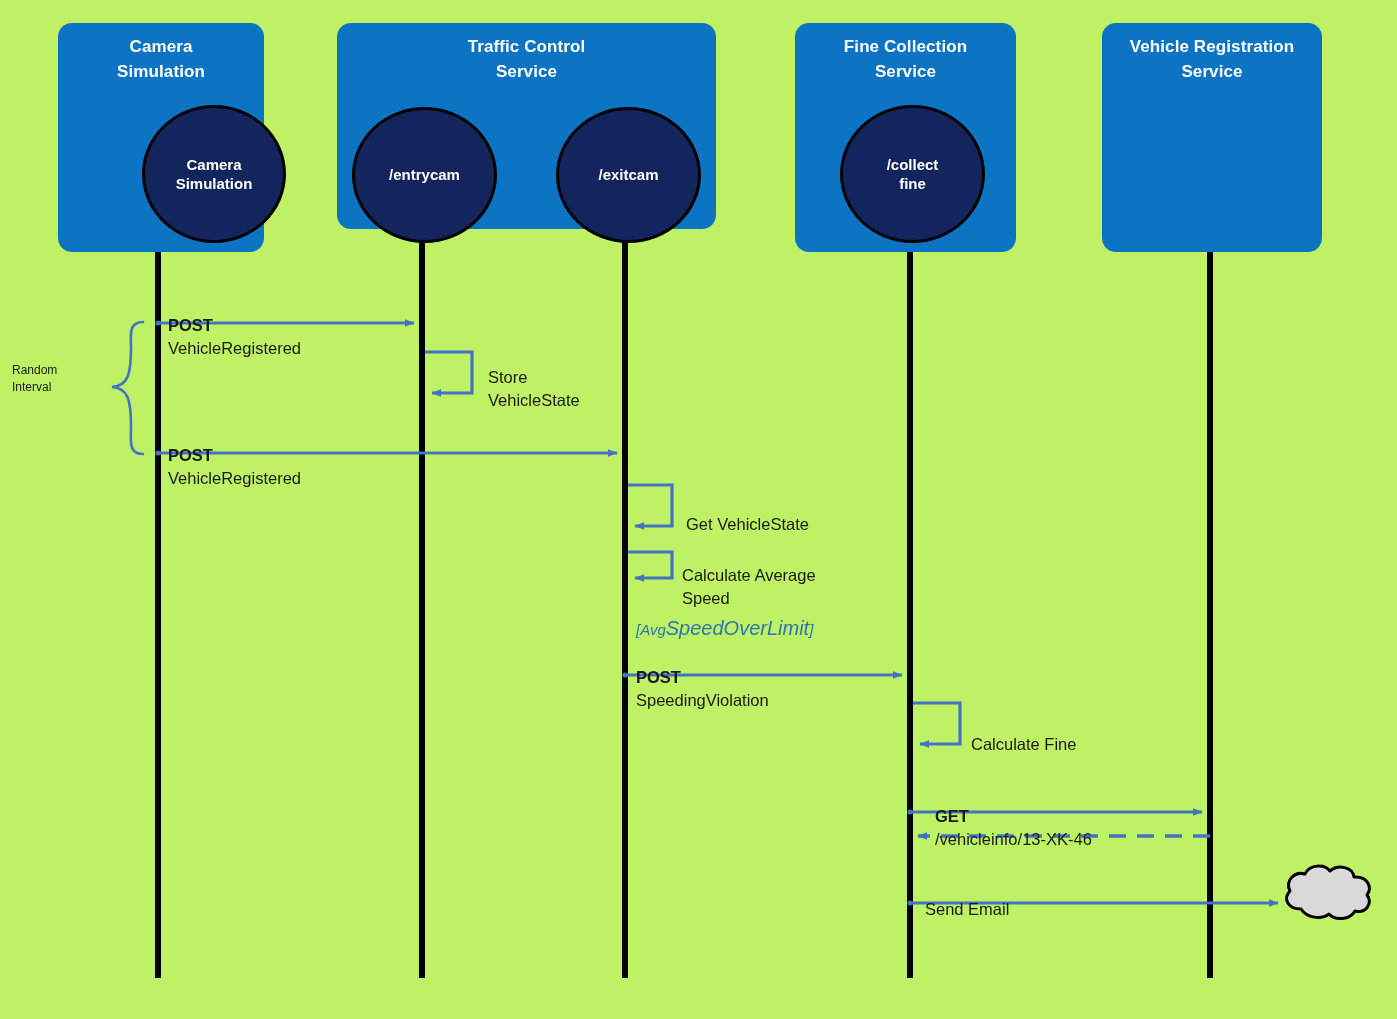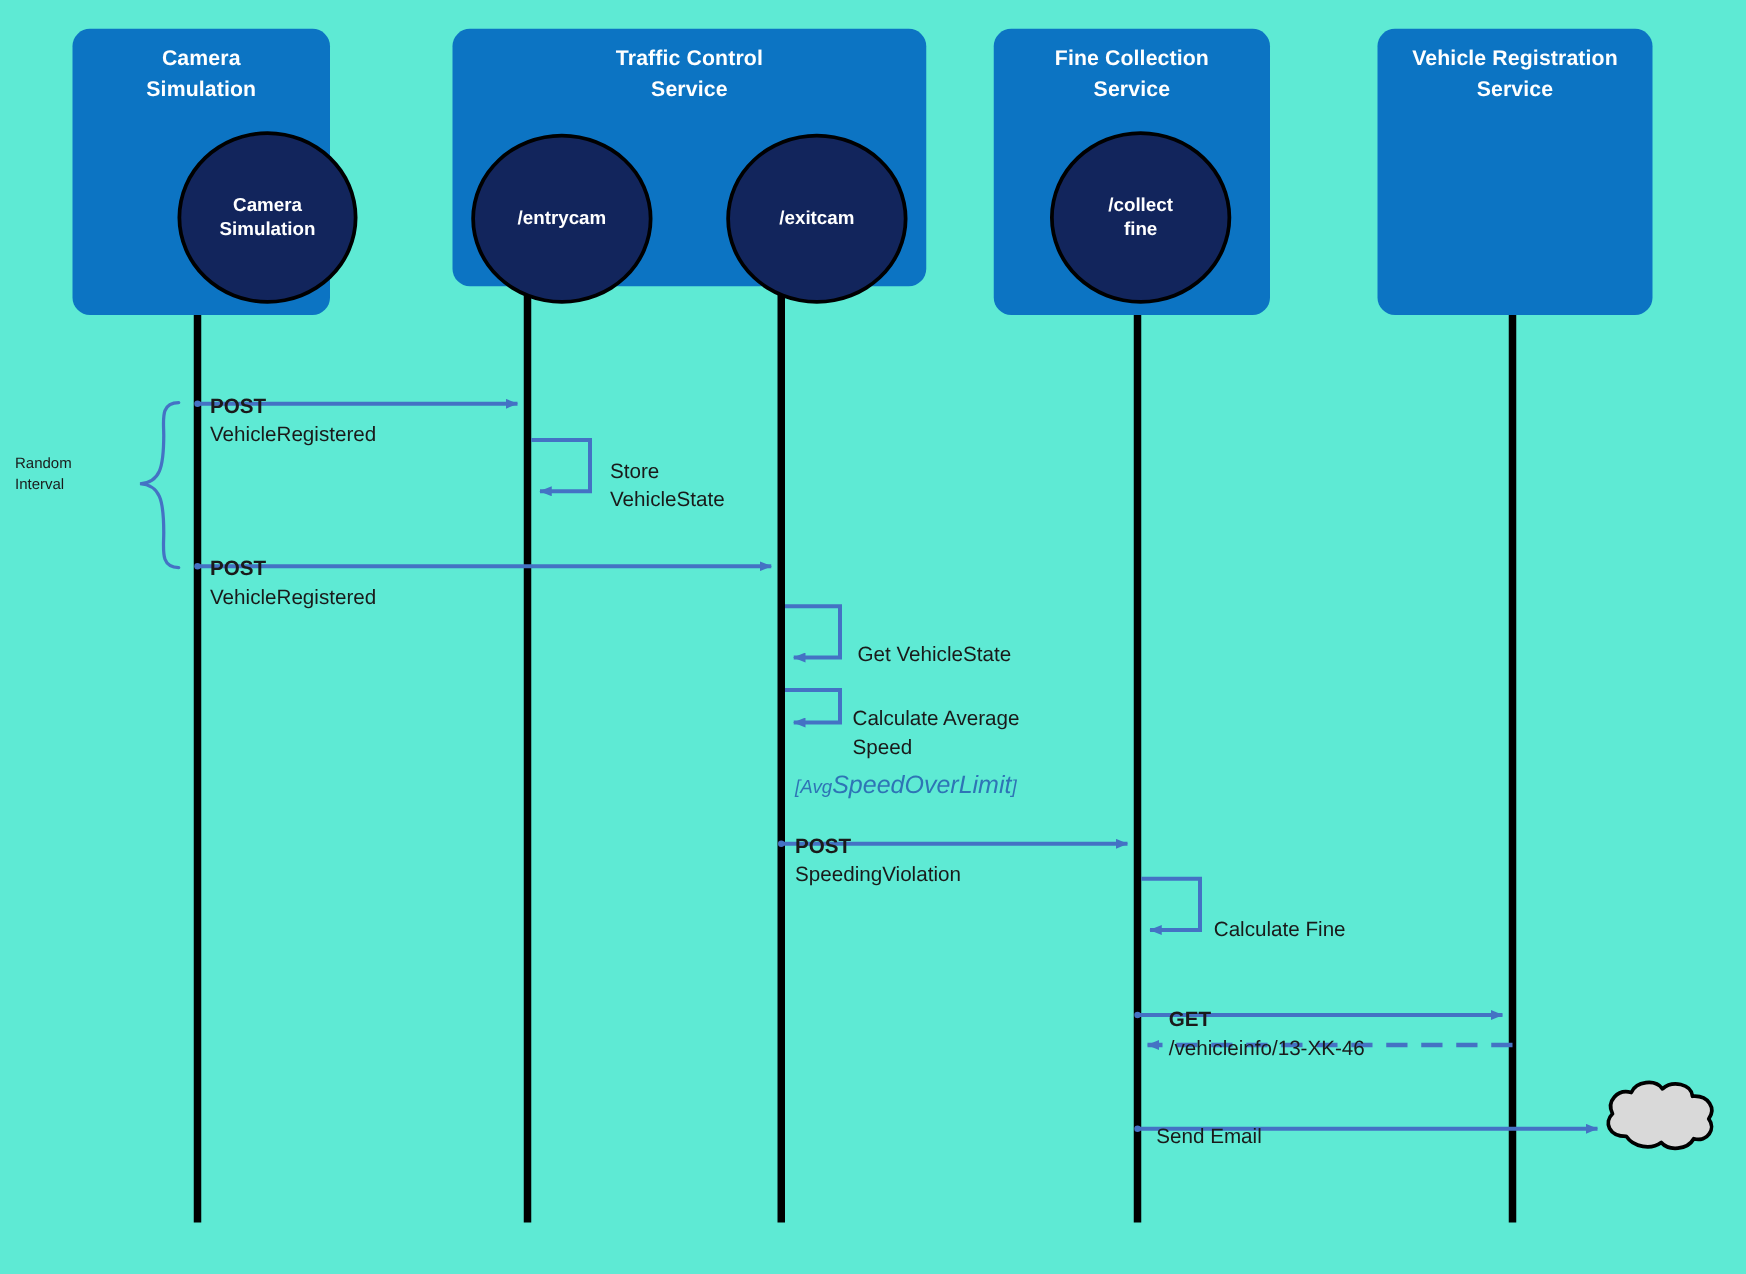--- a/index.html
+++ b/index.html
@@ -1,18 +1,18 @@
 <!DOCTYPE html>
 <html><head>
 <meta charset="utf-8">
 <title>Sequence Diagram</title>
 <style>
   html,body{margin:0;padding:0;background:#ffffff;}
   body{font-family:"Liberation Sans", sans-serif;}
-  #stage{position:relative;width:1397px;height:1019px;background:#5eead4;overflow:hidden;}
+  #stage{position:relative;width:1397px;height:1019px;background:#bef264;overflow:hidden;}
   #svg{position:absolute;left:0;top:0;width:1397px;height:1019px;}
 
   .participant{position:absolute;border-radius:14px;background:#0C74C3;box-sizing:border-box;}
   .participant .pname{
      position:absolute;left:0;right:0;top:12px;text-align:center;color:#ffffff;
      font-weight:bold;font-size:17px;line-height:1.45;letter-spacing:.1px;
      white-space:pre-line;
   }
   .endpoint{
      position:absolute;border:3px solid #000000;background:#12255C;border-radius:50%;
@@ -112,21 +112,21 @@
 
   <div class="participant" style="left:58px;top:23px;width:206px;height:229px;">
     <div class="pname">Camera
 Simulation</div>
     <div class="endpoint" style="left:84px;top:82px;width:138px;height:132px;">
       <span>Camera
 Simulation</span>
     </div>
   </div>
 
-  <div class="participant" style="left:337px;top:23px;width:379px;height:206px;margin-left:25px;">
+  <div class="participant" style="left:337px;top:23px;width:379px;height:206px;">
     <div class="pname">Traffic Control
 Service</div>
     <div class="endpoint" style="left:15px;top:84px;width:139px;height:130px;">
       <span>/entrycam</span>
     </div>
     <div class="endpoint" style="left:219px;top:84px;width:139px;height:130px;">
       <span>/exitcam</span>
     </div>
   </div>
 

